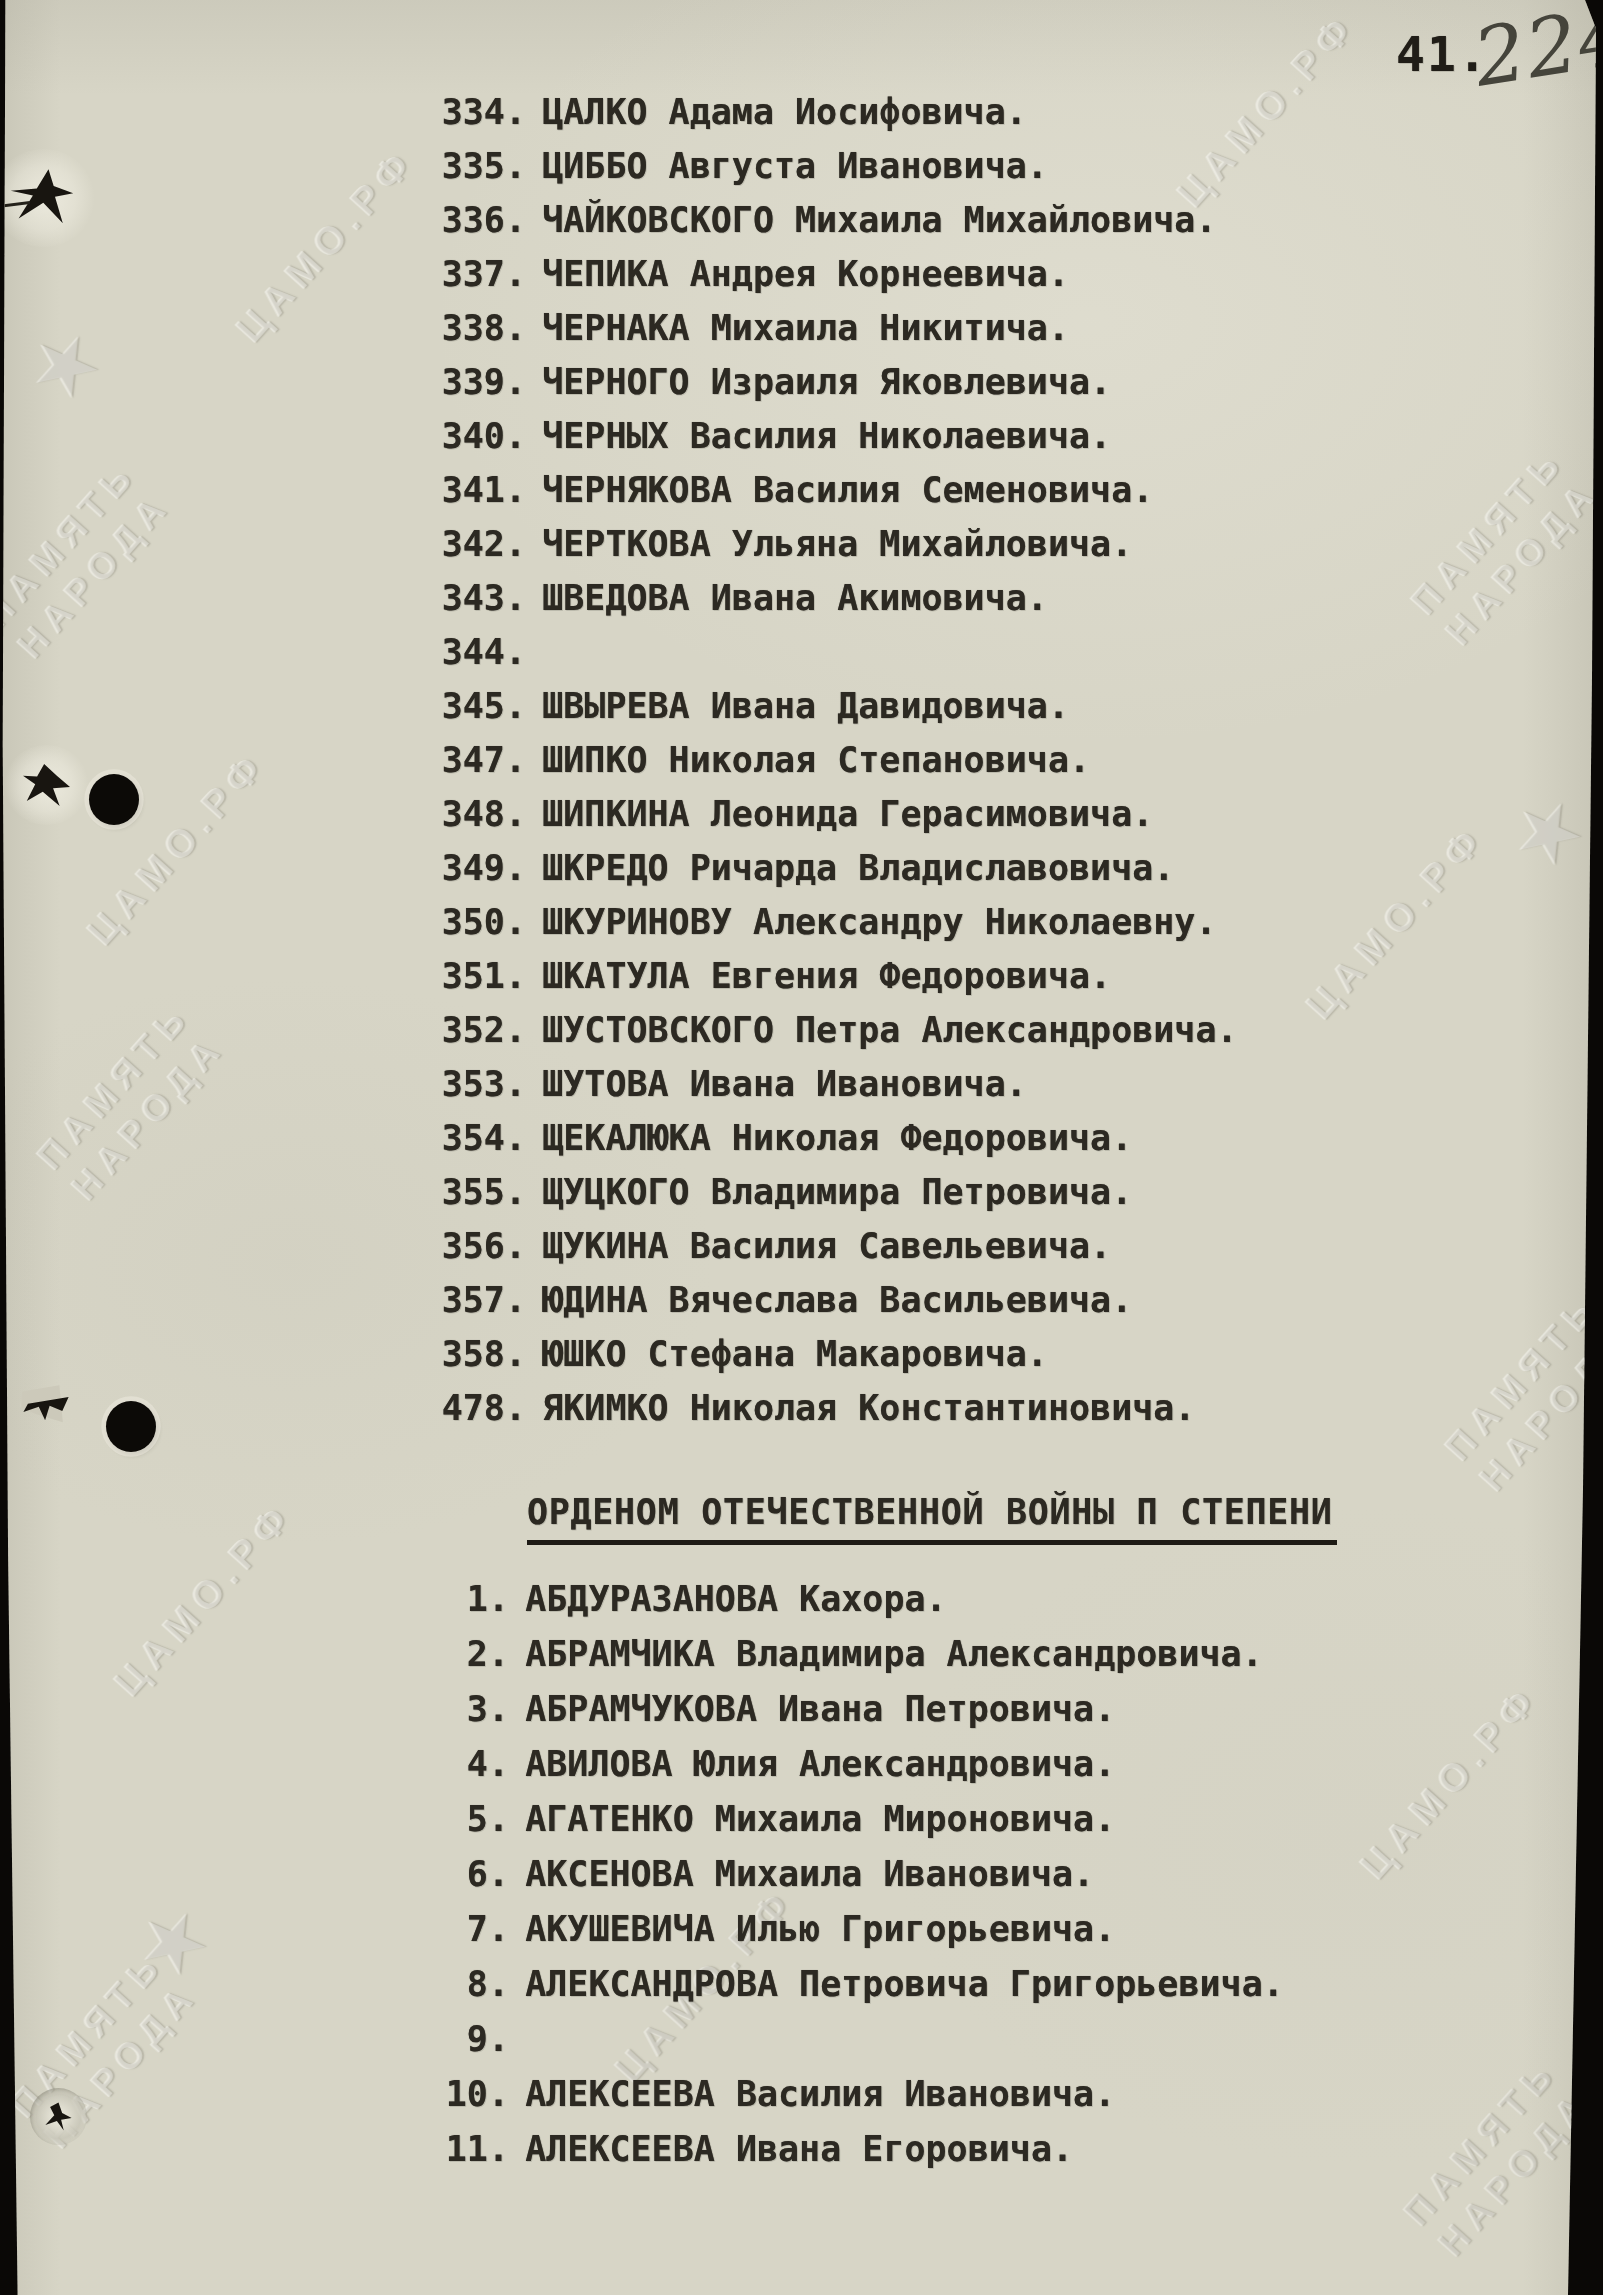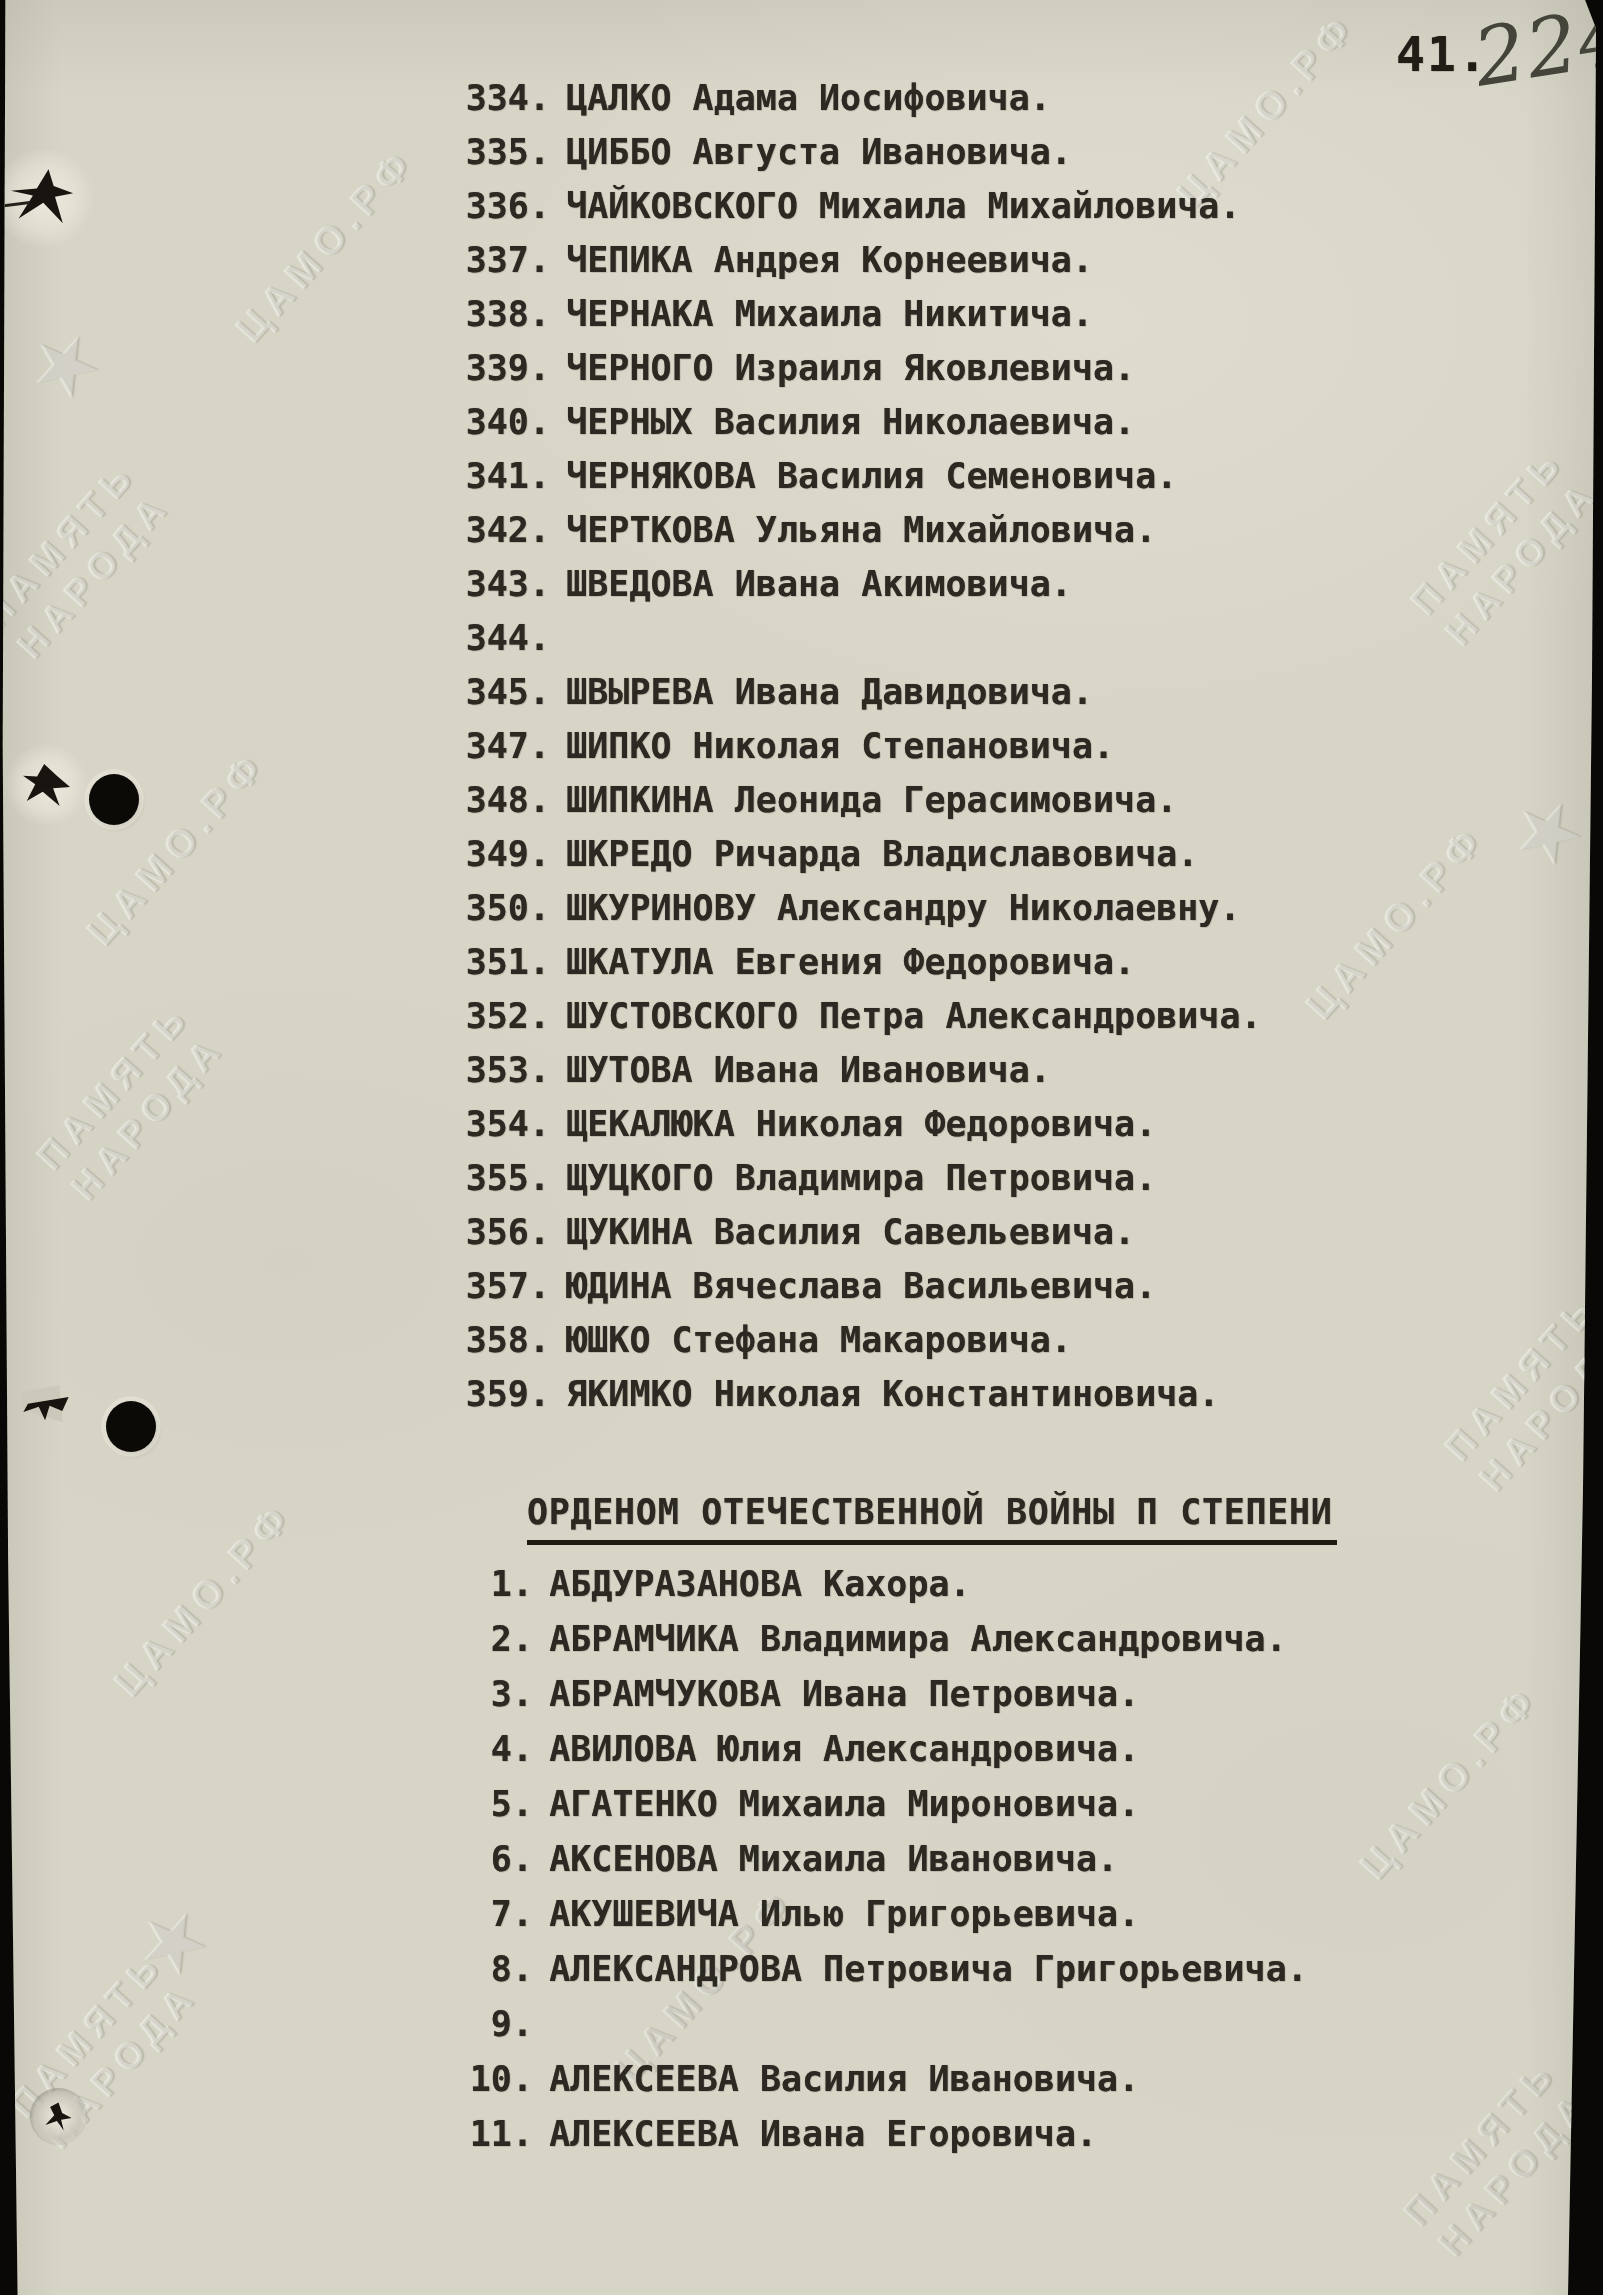--- a/index.html
+++ b/index.html
@@ -43,21 +43,21 @@
   .wm.faint{color:rgba(255,255,250,.22);}
 
   
   .tw{
     font-family:"DejaVu Sans Mono","Liberation Mono",monospace;
     font-weight:700;
     color:#2c2922;
     text-shadow:0 0 0.7px rgba(44,41,34,.65), 1px 1px 0 rgba(44,41,34,.12);
   }
   .list{position:absolute;left:441px;}
-  .list .row{display:flex;align-items:flex-start;margin-left:24px;}
+  .list .row{display:flex;align-items:flex-end;}
   #list1 .row{height:54px;}
   #list2 .row{height:55px;}
   .row .num{font-size:35px;text-align:right;white-space:pre;}
   #list1 .num{width:85px;}
   #list2 .num{width:76px;}
   .row .name{font-size:35px;margin-left:16.2px;white-space:pre;}
 
   .heading{
     position:absolute;left:527px;top:1492px;
     font-size:35px;letter-spacing:0.7px;white-space:pre;
@@ -268,21 +268,21 @@
           <span class="num">357.</span>
           <span class="name">ЮДИНА Вячеслава Васильевича.</span>
         </div>
 
         <div class="row tw">
           <span class="num">358.</span>
           <span class="name">ЮШКО Стефана Макаровича.</span>
         </div>
 
         <div class="row tw">
-          <span class="num">359.</span>
+          <span class="num">478.</span>
           <span class="name">ЯКИМКО Николая Константиновича.</span>
         </div>
       </div>
 
     <div class="tw heading">ОРДЕНОМ ОТЕЧЕСТВЕННОЙ ВОЙНЫ П СТЕПЕНИ</div>
 
     <div id="list2" class="list" style="top:1564px;left:433px;">
 
         <div class="row tw">
           <span class="num">1.</span>

